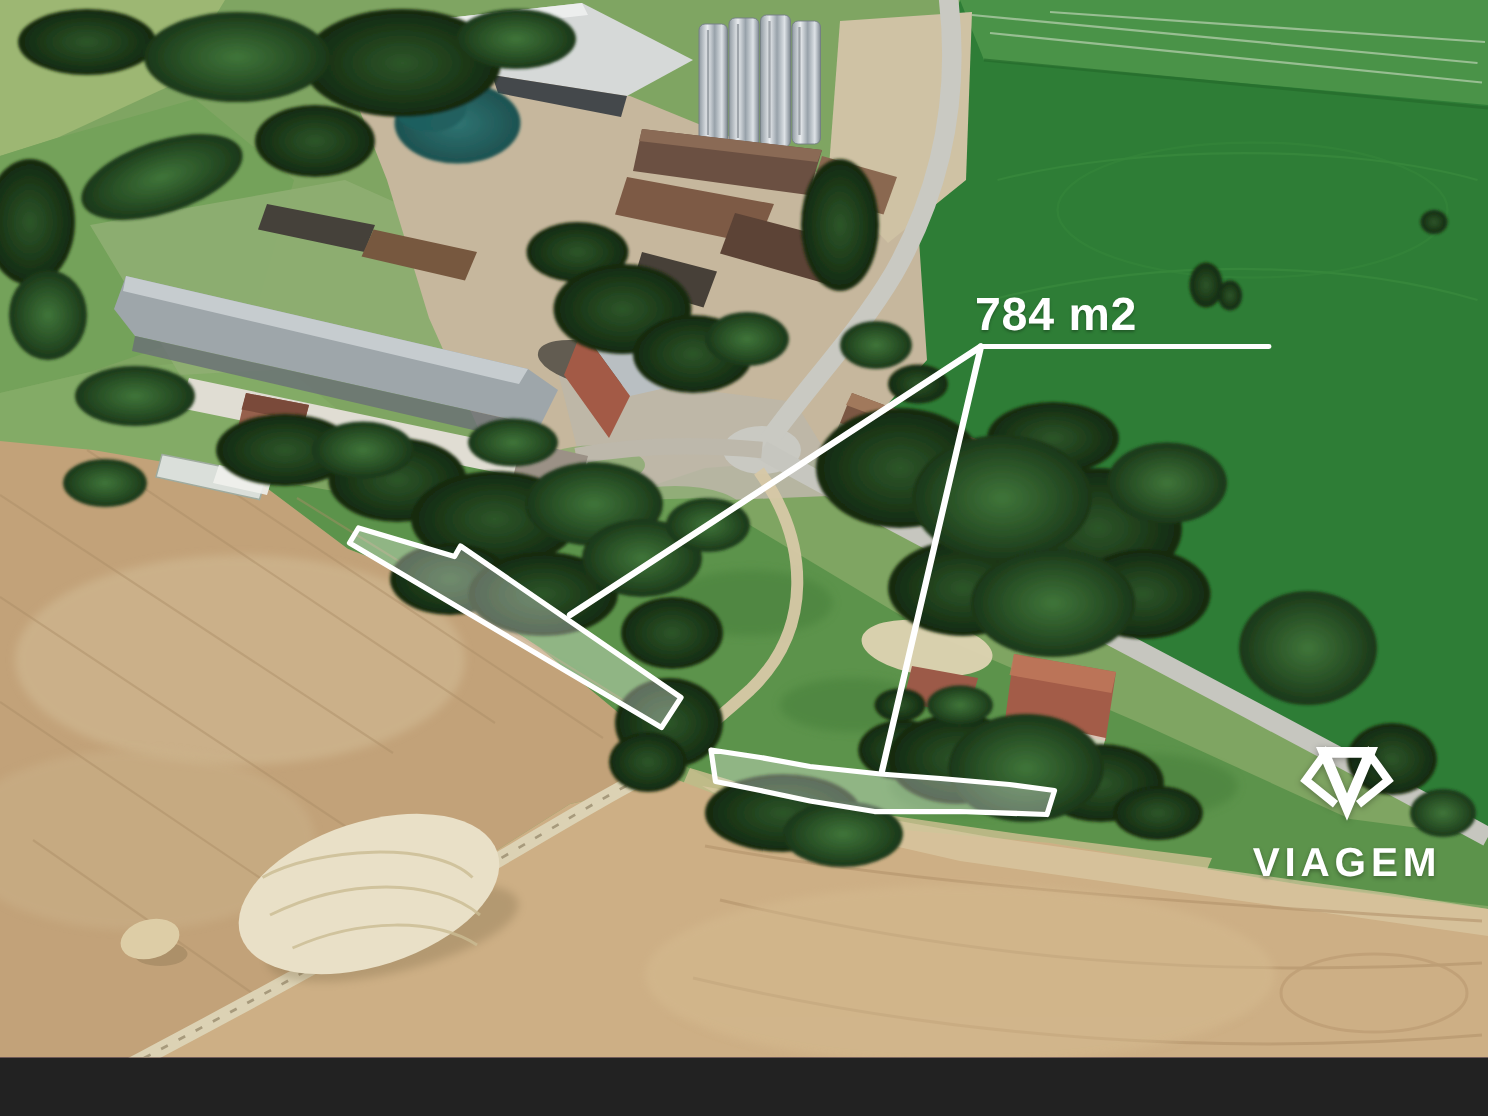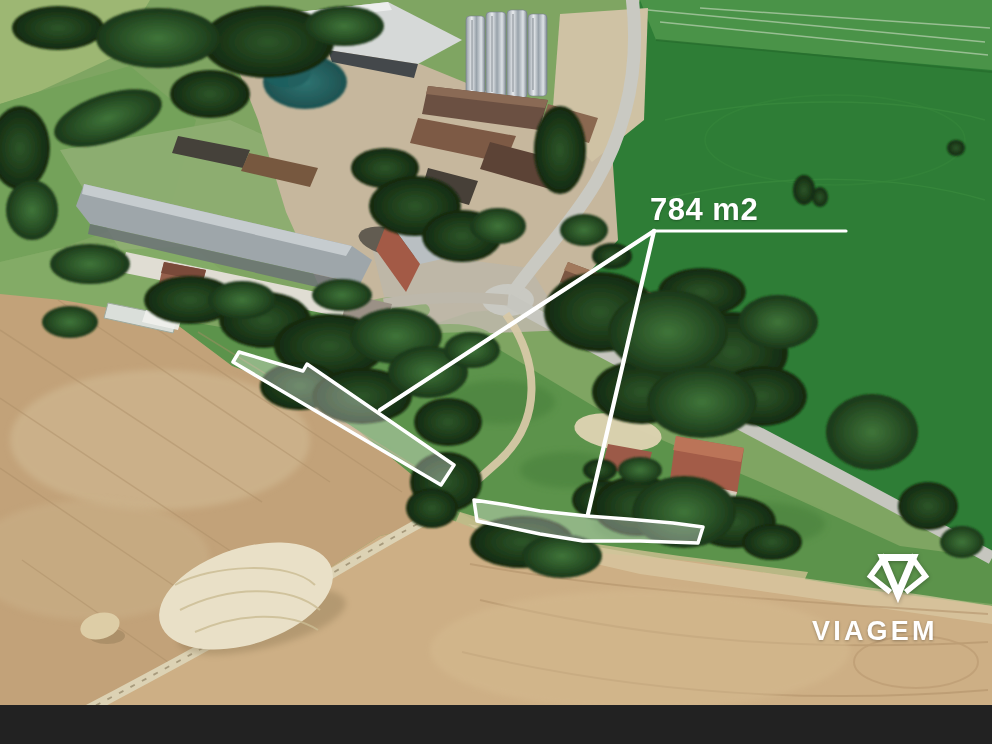--- a/index.html
+++ b/index.html
@@ -2,21 +2,21 @@
 <html><head>
 <meta charset="utf-8">
 <style>
   html,body{margin:0;padding:0;background:#222;}
   #stage{position:relative;width:992px;height:705px;overflow:hidden;
          font-family:"Liberation Sans",sans-serif;background:#a21caf;}
   #stage svg.scene{position:absolute;left:0;top:0;display:block;}
   .area-label{position:absolute;left:650px;top:194px;color:#fff;
       font-size:31px;font-weight:bold;letter-spacing:.5px;line-height:1;
       text-shadow:0 1px 2px rgba(0,0,0,.28);white-space:nowrap;}
-  .logo{position:absolute;left:812px;top:552px;width:172px;text-align:left;}
+  .logo{position:absolute;left:812px;top:496px;width:172px;text-align:center;}
   .logo .gem{display:block;margin:0 auto 10px auto;
       filter:drop-shadow(0 1px 2px rgba(0,0,0,.3));}
   .logo .brand{display:block;color:#fff;font-size:27px;font-weight:bold;
       letter-spacing:3.2px;line-height:1;text-shadow:0 1px 3px rgba(0,0,0,.3);}
 </style>
 </head>
 <body>
 
 <div id="stage">
 

